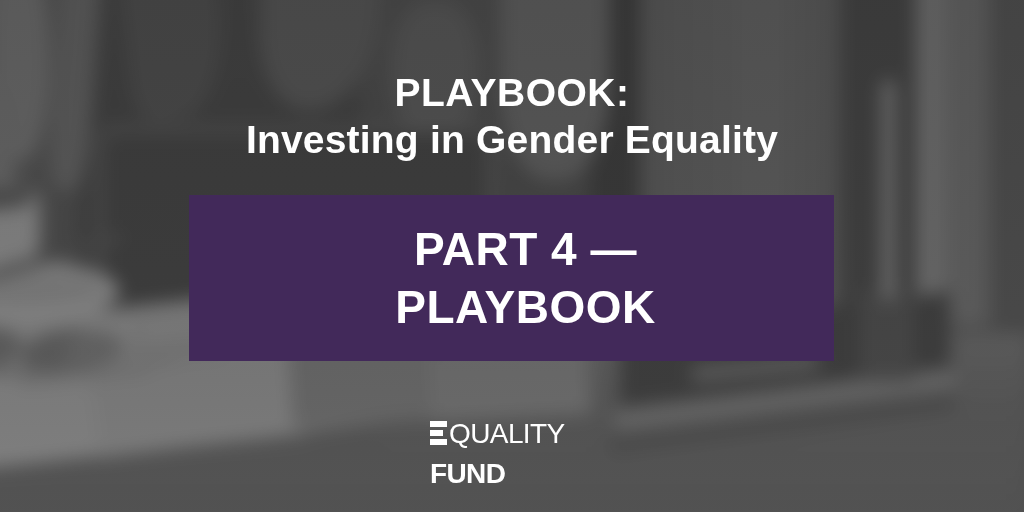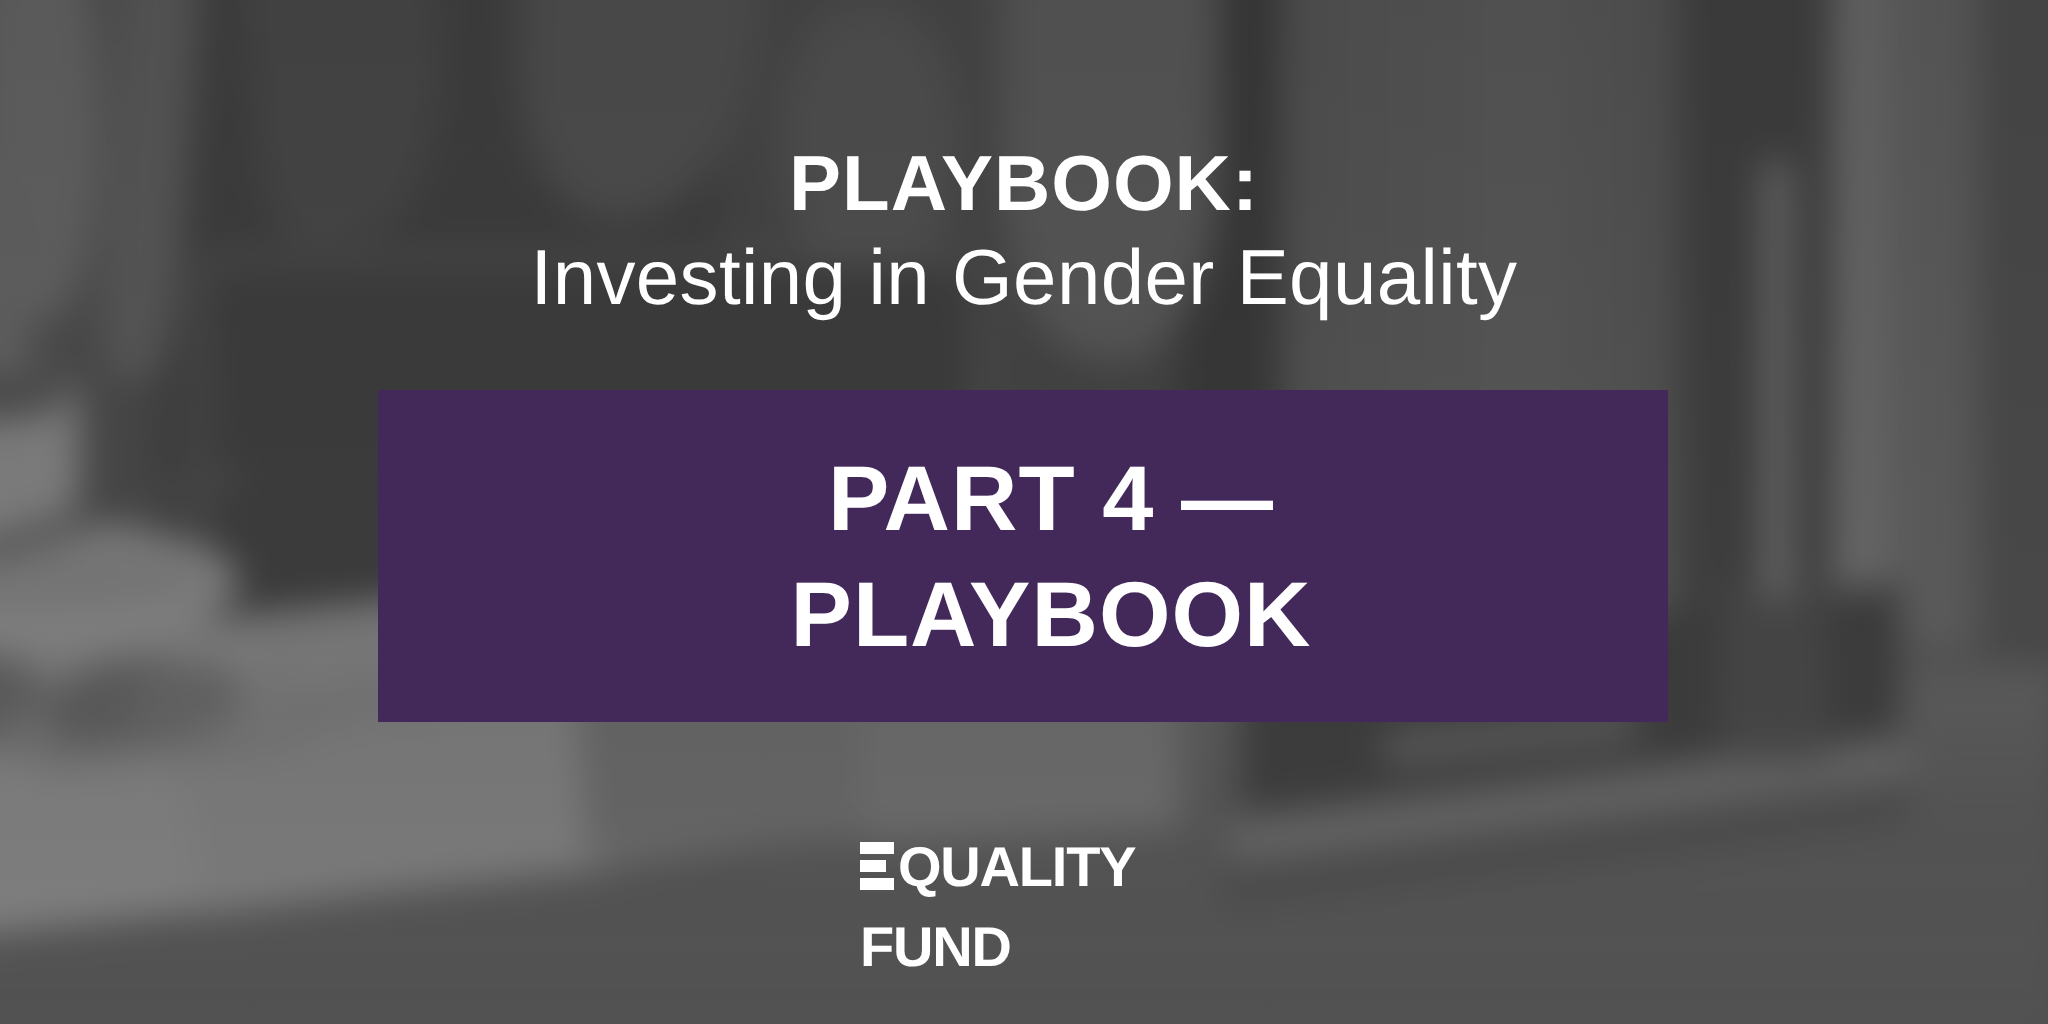--- a/index.html
+++ b/index.html
@@ -107,21 +107,21 @@
 
   #title-block {
     position:absolute; left:0; right:0; top:70px;
     text-align:center;
     color:#ffffff;
   }
   .title-line1 {
     font-size:39px; font-weight:bold; letter-spacing:.5px; line-height:46px;
   }
   .title-line2 {
-    font-size:39px; font-weight:normal; letter-spacing:.2px; line-height:48px;
+    font-size:39px; font-weight:bold; letter-spacing:.2px; line-height:48px;
   }
 
   #part-box {
     position:absolute;
     left:189px; top:195px;
     width:645px; height:166px;
     background:#42295a;
     display:flex; flex-direction:column;
     align-items:center; justify-content:center;
     color:#ffffff;
@@ -138,21 +138,21 @@
     color:#ffffff;
   }
   .logo-row1 { display:flex; align-items:flex-end; height:27px; }
   .e-bars {
     display:inline-flex; flex-direction:column; justify-content:space-between;
     width:17px; height:25px; margin-right:2px; padding-bottom:1px;
   }
   .e-bars span { display:block; width:100%; height:6px; background:#fff; }
   .e-bars span.mid { width:13px; }
   .logo-word {
-    font-size:28px; font-weight:bold; letter-spacing:-.6px;
+    font-size:28px; font-weight:normal; letter-spacing:-.6px;
     line-height:25px; font-stretch:condensed;
   }
   .logo-row2 {
     font-size:28px; font-weight:bold; letter-spacing:-.6px;
     line-height:27px; margin-top:14px;
   }
 </style>
 </head>
 <body>
 

